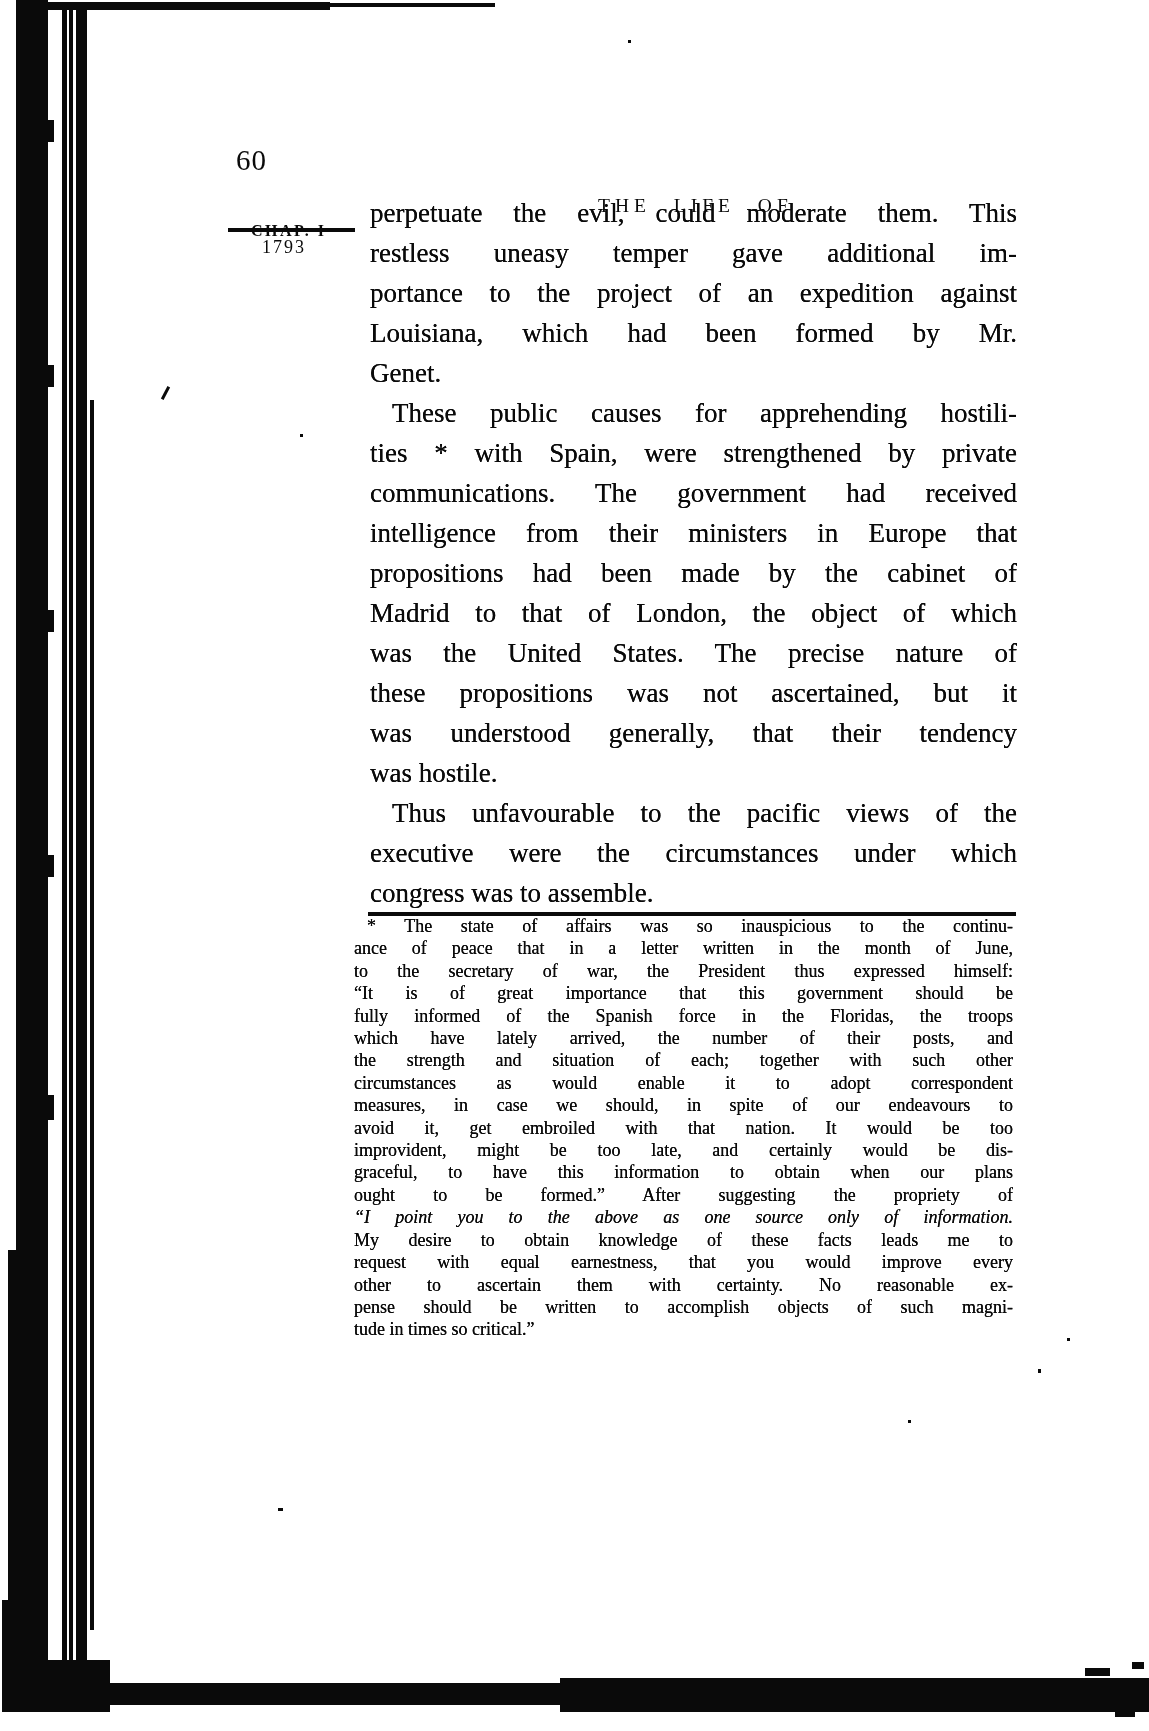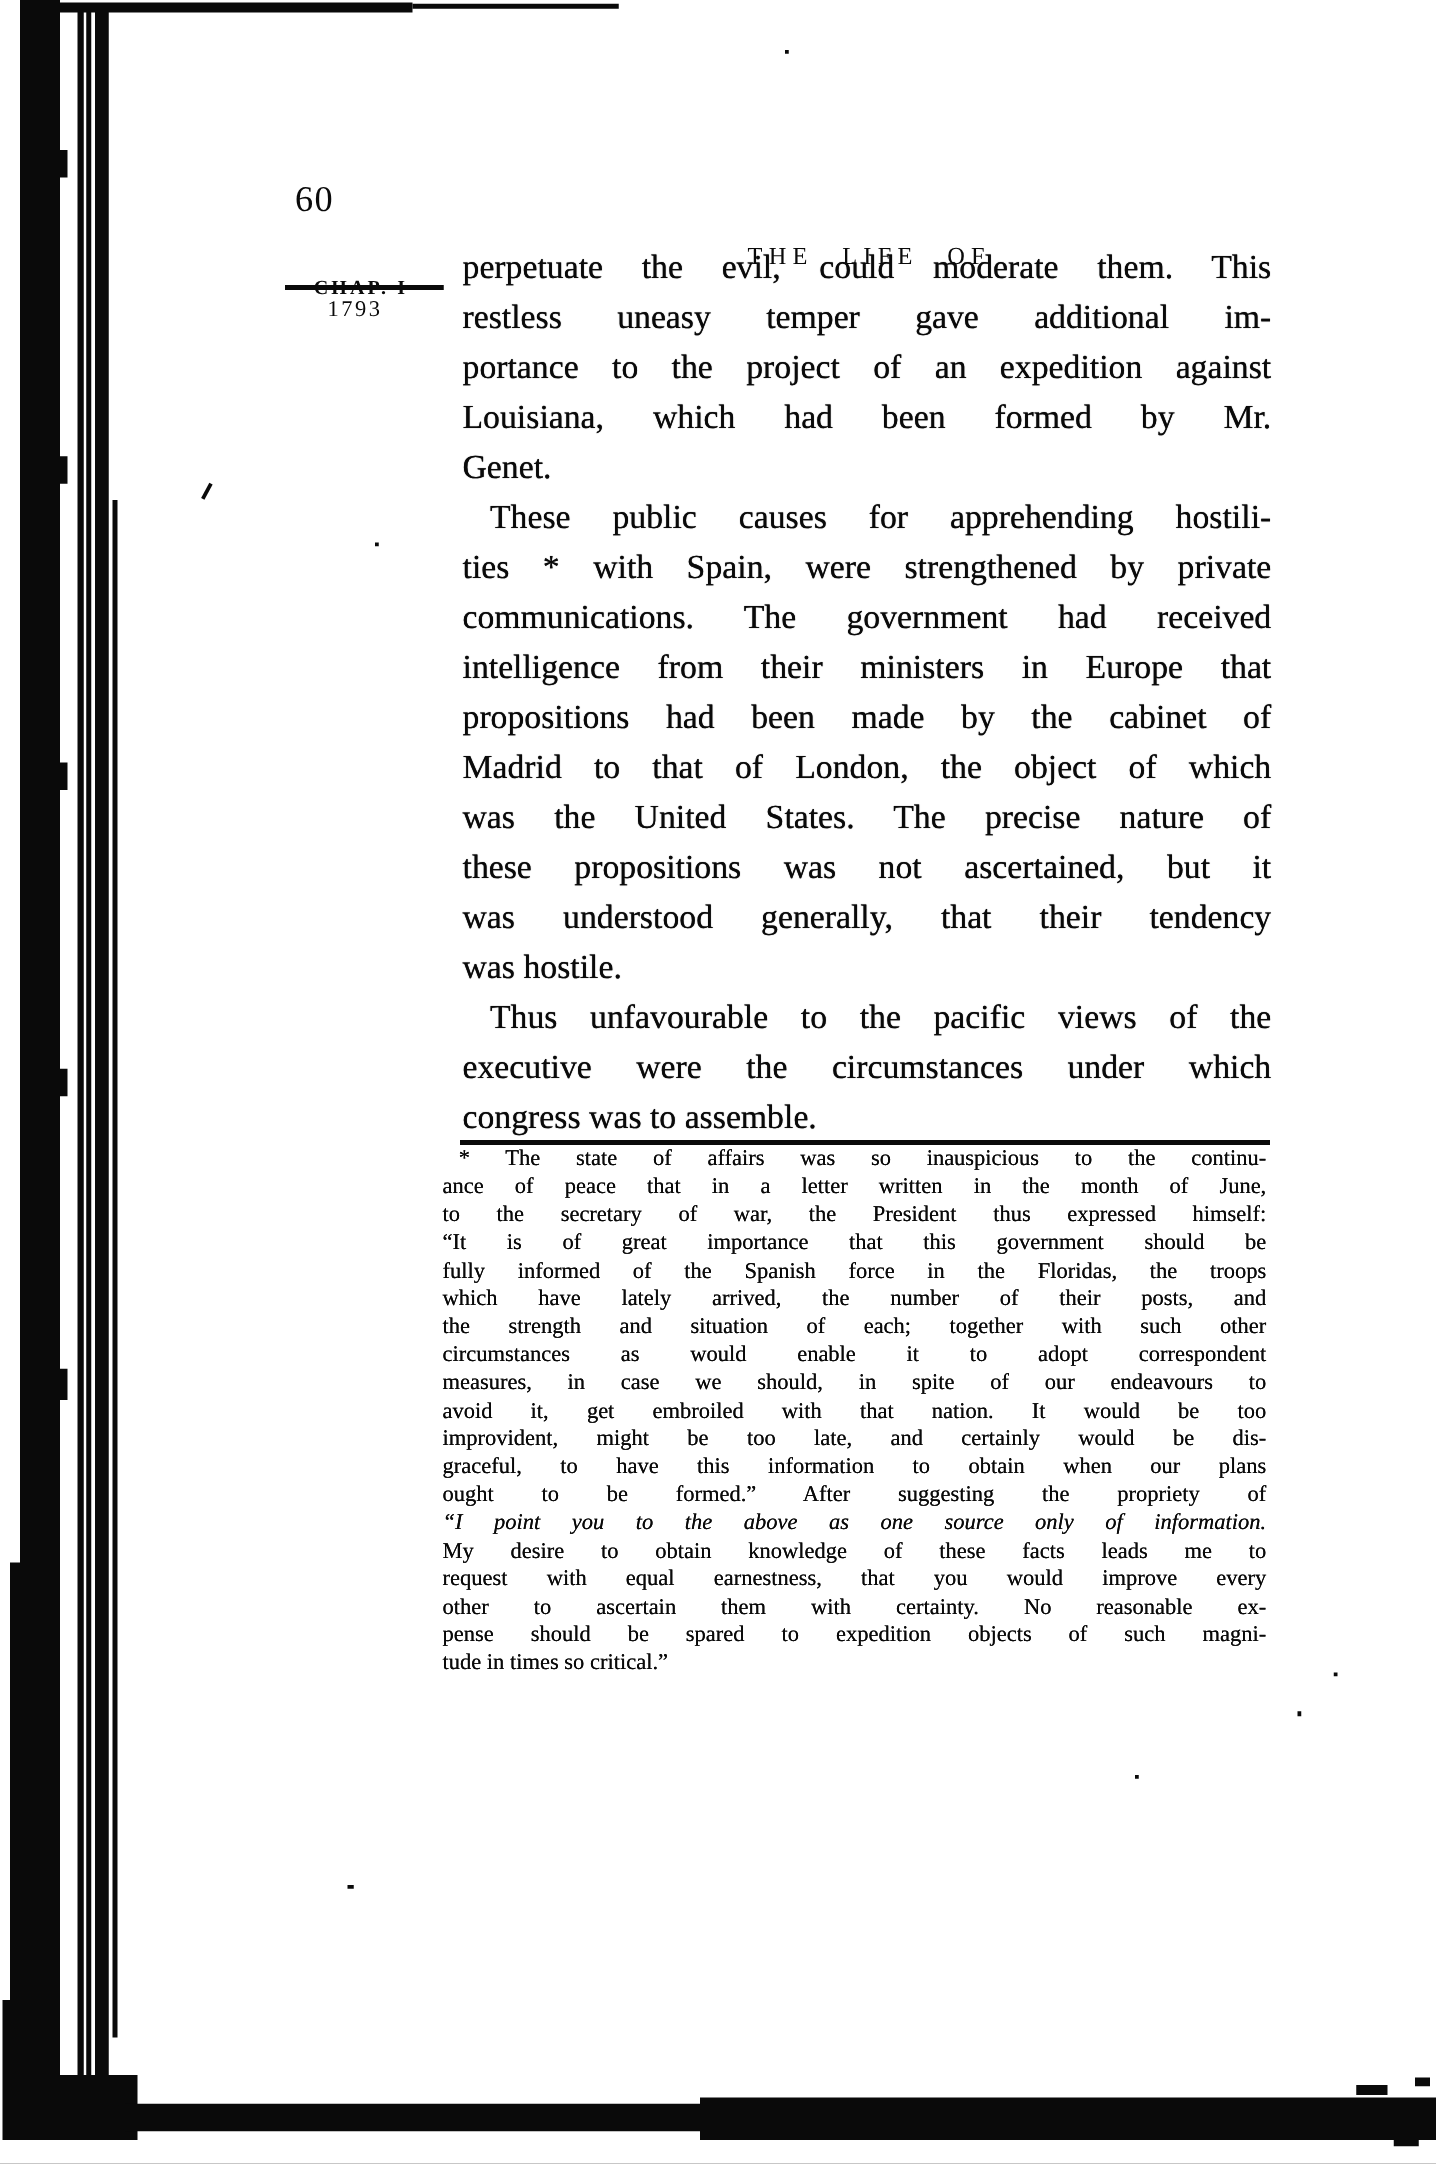--- a/index.html
+++ b/index.html
@@ -109,17 +109,17 @@
       <div class="tl j">circumstances as would enable it to adopt correspondent</div>
       <div class="tl j">measures, in case we should, in spite of our endeavours to</div>
       <div class="tl j">avoid it, get embroiled with that nation. It would be too</div>
       <div class="tl j">improvident, might be too late, and certainly would be dis-</div>
       <div class="tl j">graceful, to have this information to obtain when our plans</div>
       <div class="tl j">ought to be formed.” After suggesting the propriety of</div>
       <div class="tl j it">“I point you to the above as one source only of information.</div>
       <div class="tl j">My desire to obtain knowledge of these facts leads me to</div>
       <div class="tl j">request with equal earnestness, that you would improve every</div>
       <div class="tl j">other to ascertain them with certainty. No reasonable ex-</div>
-      <div class="tl j">pense should be spared to expedition objects of such magni-</div>
+      <div class="tl j">pense should be written to accomplish objects of such magni-</div>
       <div class="tl l">tude in times so critical.”</div>
     </div>
 
 </div>
 
 </body></html>

